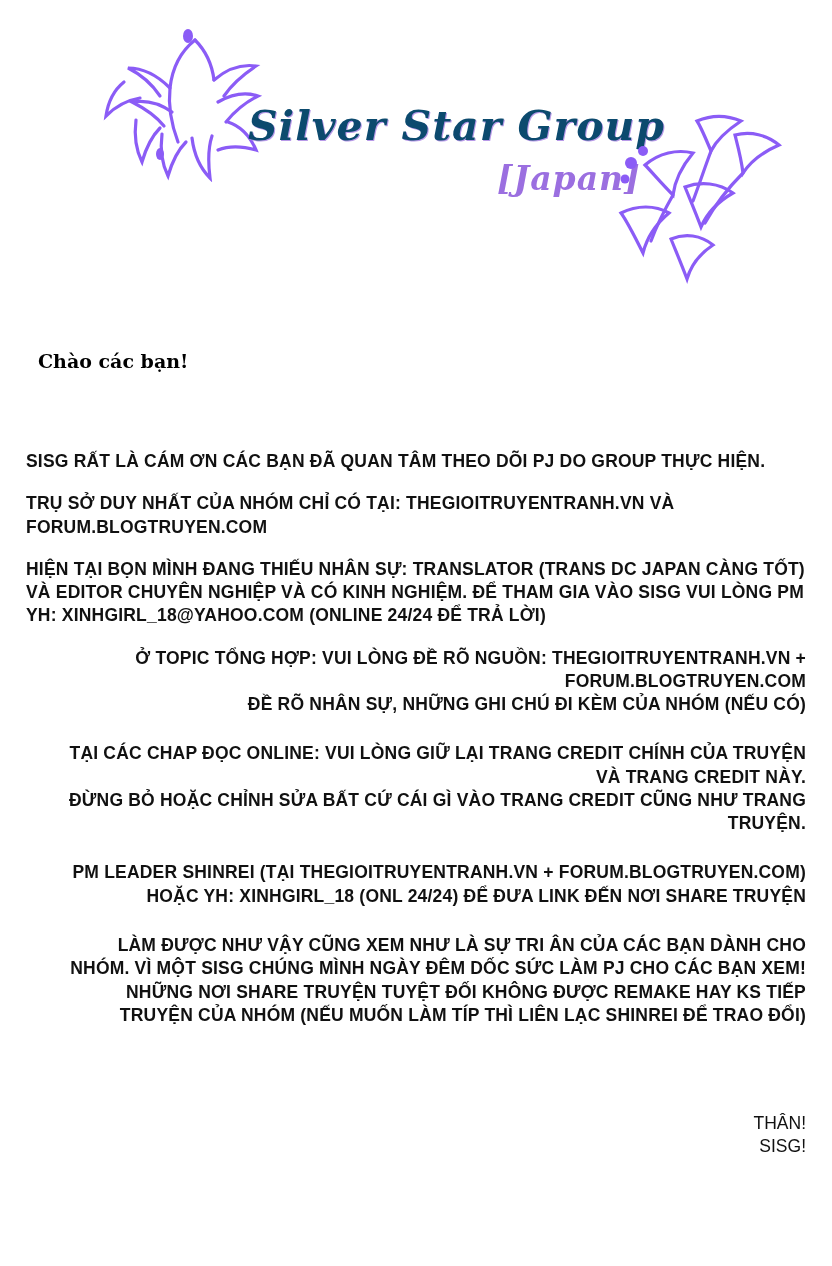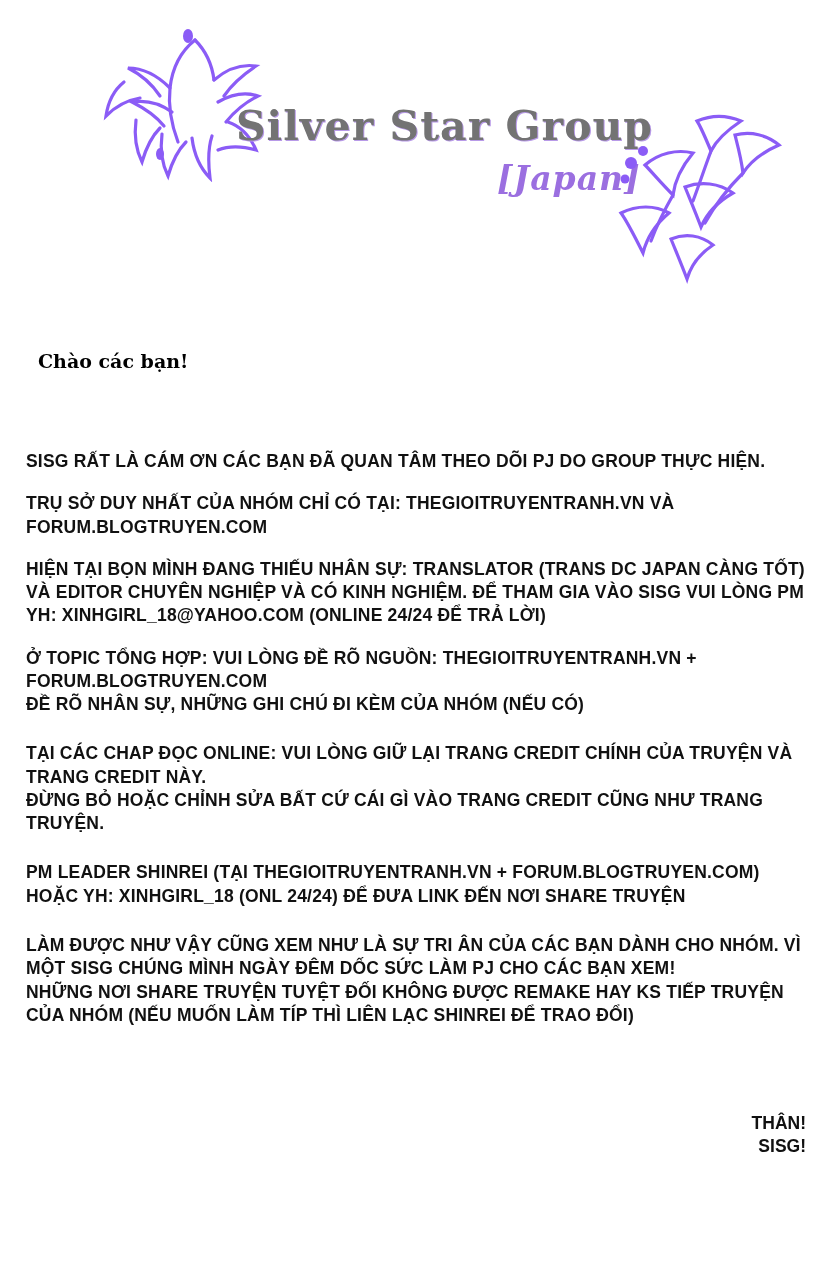--- a/index.html
+++ b/index.html
@@ -39,27 +39,28 @@
   }
   .logo-flourish-right {
     position: absolute;
     left: 585px;
     top: 95px;
     width: 210px;
     height: 185px;
   }
   .logo-wordmark {
     position: absolute;
-    left: 236px;
+    left: 248px;
     top: 88px;
     font-family: "DejaVu Serif", serif;
+    font-style: italic;
     font-weight: bold;
     font-size: 41px;
     letter-spacing: 1px;
-    color: #737373;
+    color: #0c4a6e;
     text-shadow: 1px 1px 0 #b89ae8;
     white-space: nowrap;
   }
   .logo-sub {
     position: absolute;
     left: 497px;
     top: 145px;
     font-family: "DejaVu Serif", serif;
     font-style: italic;
     font-weight: bold;
@@ -101,33 +102,33 @@
     font-size: 17.5px;
     line-height: 1.33;
     color: #111;
     font-weight: 600;
     text-transform: uppercase;
     letter-spacing: 0.2px;
   }
   .para {
     margin: 0 0 19px 0;
   }
-  .para.center { text-align: left; }
+  .para.center { text-align: right; margin-left: 32px; }
   .para.gap-lg { margin-bottom: 26px; }
   .para.nogap { margin-bottom: 0; }
   .sign {
     position: absolute;
     left: 26px;
     top: 1112px;
     width: 780px;
     text-align: right;
     font-family: "Liberation Sans", sans-serif;
     font-size: 17.5px;
     line-height: 1.33;
-    font-weight: 700;
+    font-weight: 400;
     text-transform: uppercase;
     color: #111;
   }
 </style>
 </head>
 <body>
 
 <div class="page">
 
   <div class="logo-area">

